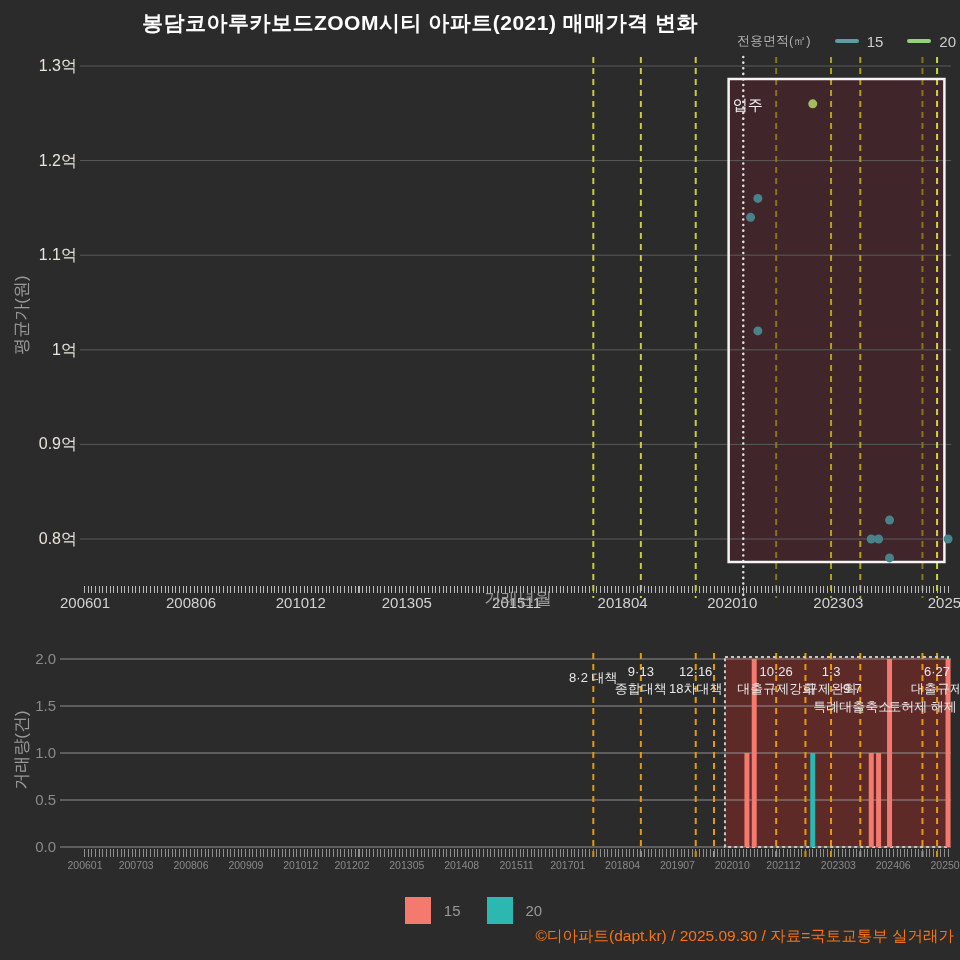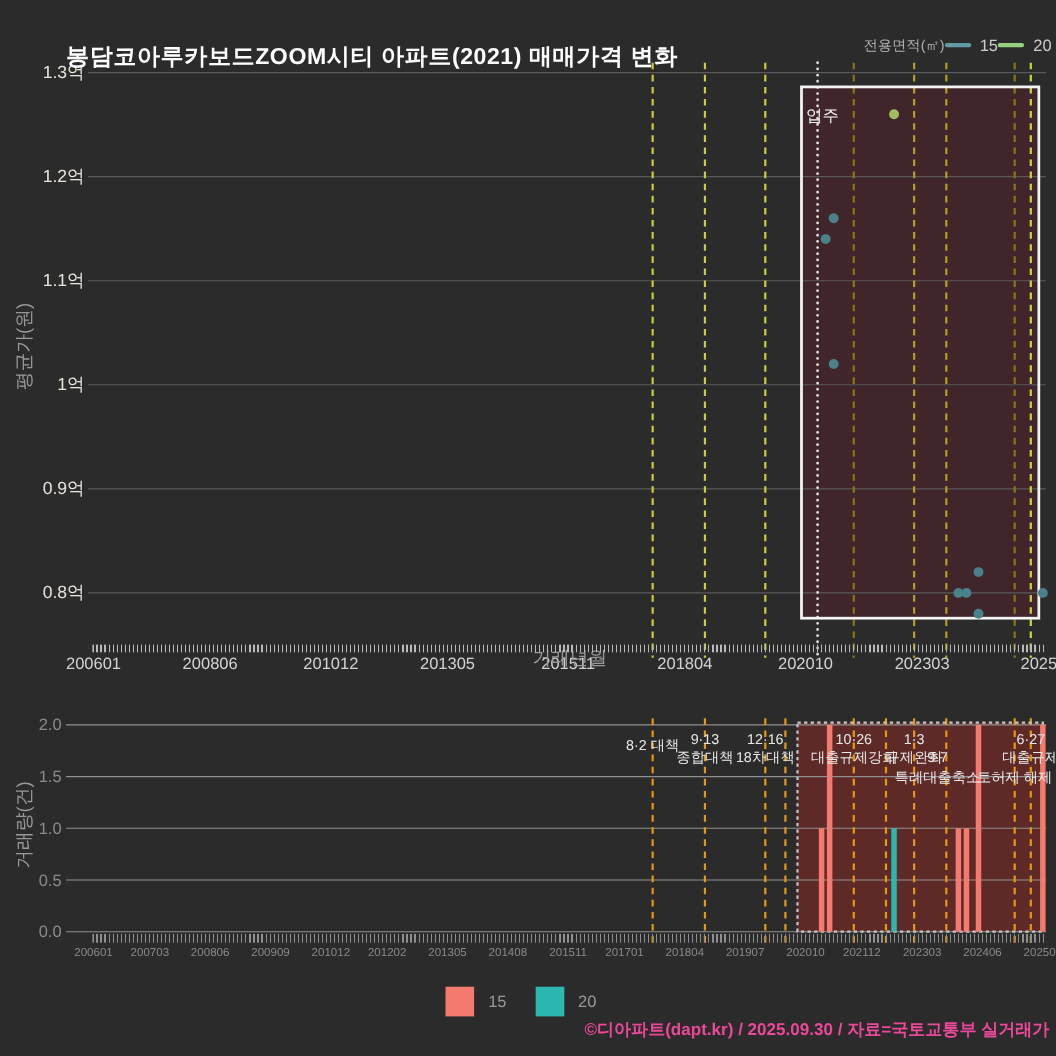--- a/index.html
+++ b/index.html
@@ -1,39 +1,39 @@
 <!DOCTYPE html>
 <html><head>
 <meta charset="utf-8">
 <style>
   html,body{margin:0;padding:0;background:#2b2b2b;}
   #stage{position:relative;width:960px;height:960px;background:#2b2b2b;overflow:hidden;
          font-family:"Liberation Sans","DejaVu Sans",sans-serif;}
   #chart-svg{position:absolute;left:0;top:0;}
-  .page-title{position:absolute;left:60px;top:9px;width:720px;text-align:left;
-    color:#ffffff;font-size:21px;font-weight:bold;letter-spacing:0.5px;margin-top:28px;}
-  .top-legend{position:absolute;top:32px;right:4px;display:flex;align-items:center;gap:0;}
+  .page-title{position:absolute;left:60px;top:9px;width:720px;text-align:center;
+    color:#ffffff;font-size:21px;font-weight:bold;letter-spacing:0.5px;}
+  .top-legend{position:absolute;top:32px;right:4px;display:flex;align-items:center;gap:24px;}
   .top-legend .lab{color:#b0b0b0;font-size:13px;}
   .top-legend .num{color:#cccccc;font-size:15px;}
   .line-swatch{width:24px;height:3.5px;border-radius:2px;display:inline-block;}
   .legend-item{display:flex;align-items:center;gap:8px;}
   .yaxis-title{position:absolute;width:120px;height:18px;text-align:center;color:#999999;
     font-size:17px;transform:rotate(-90deg);}
   .xaxis-title{position:absolute;left:418px;top:587px;width:200px;text-align:center;
     color:#999999;font-size:17px;}
   .tick-row{position:absolute;left:84px;width:866px;}
   .tick-row.top{top:586px;height:7px;
     background:repeating-linear-gradient(90deg,#b9b9b9 0 1px,transparent 1px 3.66px);}
   .tick-row.bottom{top:849px;height:8px;
     background:repeating-linear-gradient(90deg,#8f8f8f 0 1px,transparent 1px 3.66px);}
   .bottom-legend{position:absolute;left:0;top:897px;width:960px;display:flex;
     justify-content:center;align-items:center;gap:13px;}
   .box-swatch{width:26px;height:27px;display:inline-block;}
   .bottom-legend .num{color:#999999;font-size:15px;margin-right:13px;}
-  .footer{position:absolute;right:6px;top:926px;color:#ec4899;font-size:15.5px;font-weight:bold;}
+  .footer{position:absolute;right:6px;top:926px;color:#f97316;font-size:15.5px;font-weight:normal;}
 </style>
 </head>
 <body>
 
 <div id="stage">
   <svg id="chart-svg" width="960" height="960" viewBox="0 0 960 960">
       <rect x="728.6320000000001" y="79" width="215.76299999999992" height="483" fill="#40262a"></rect>
       <rect x="724.975" y="657" width="223.077" height="190" fill="#5e2a28"></rect>
       <line x1="80" y1="66" x2="951" y2="66" stroke="#5a5a5a" stroke-width="1"></line>
       <text x="77" y="71" fill="#e9e4d9" font-size="16" text-anchor="end">1.3억</text>

